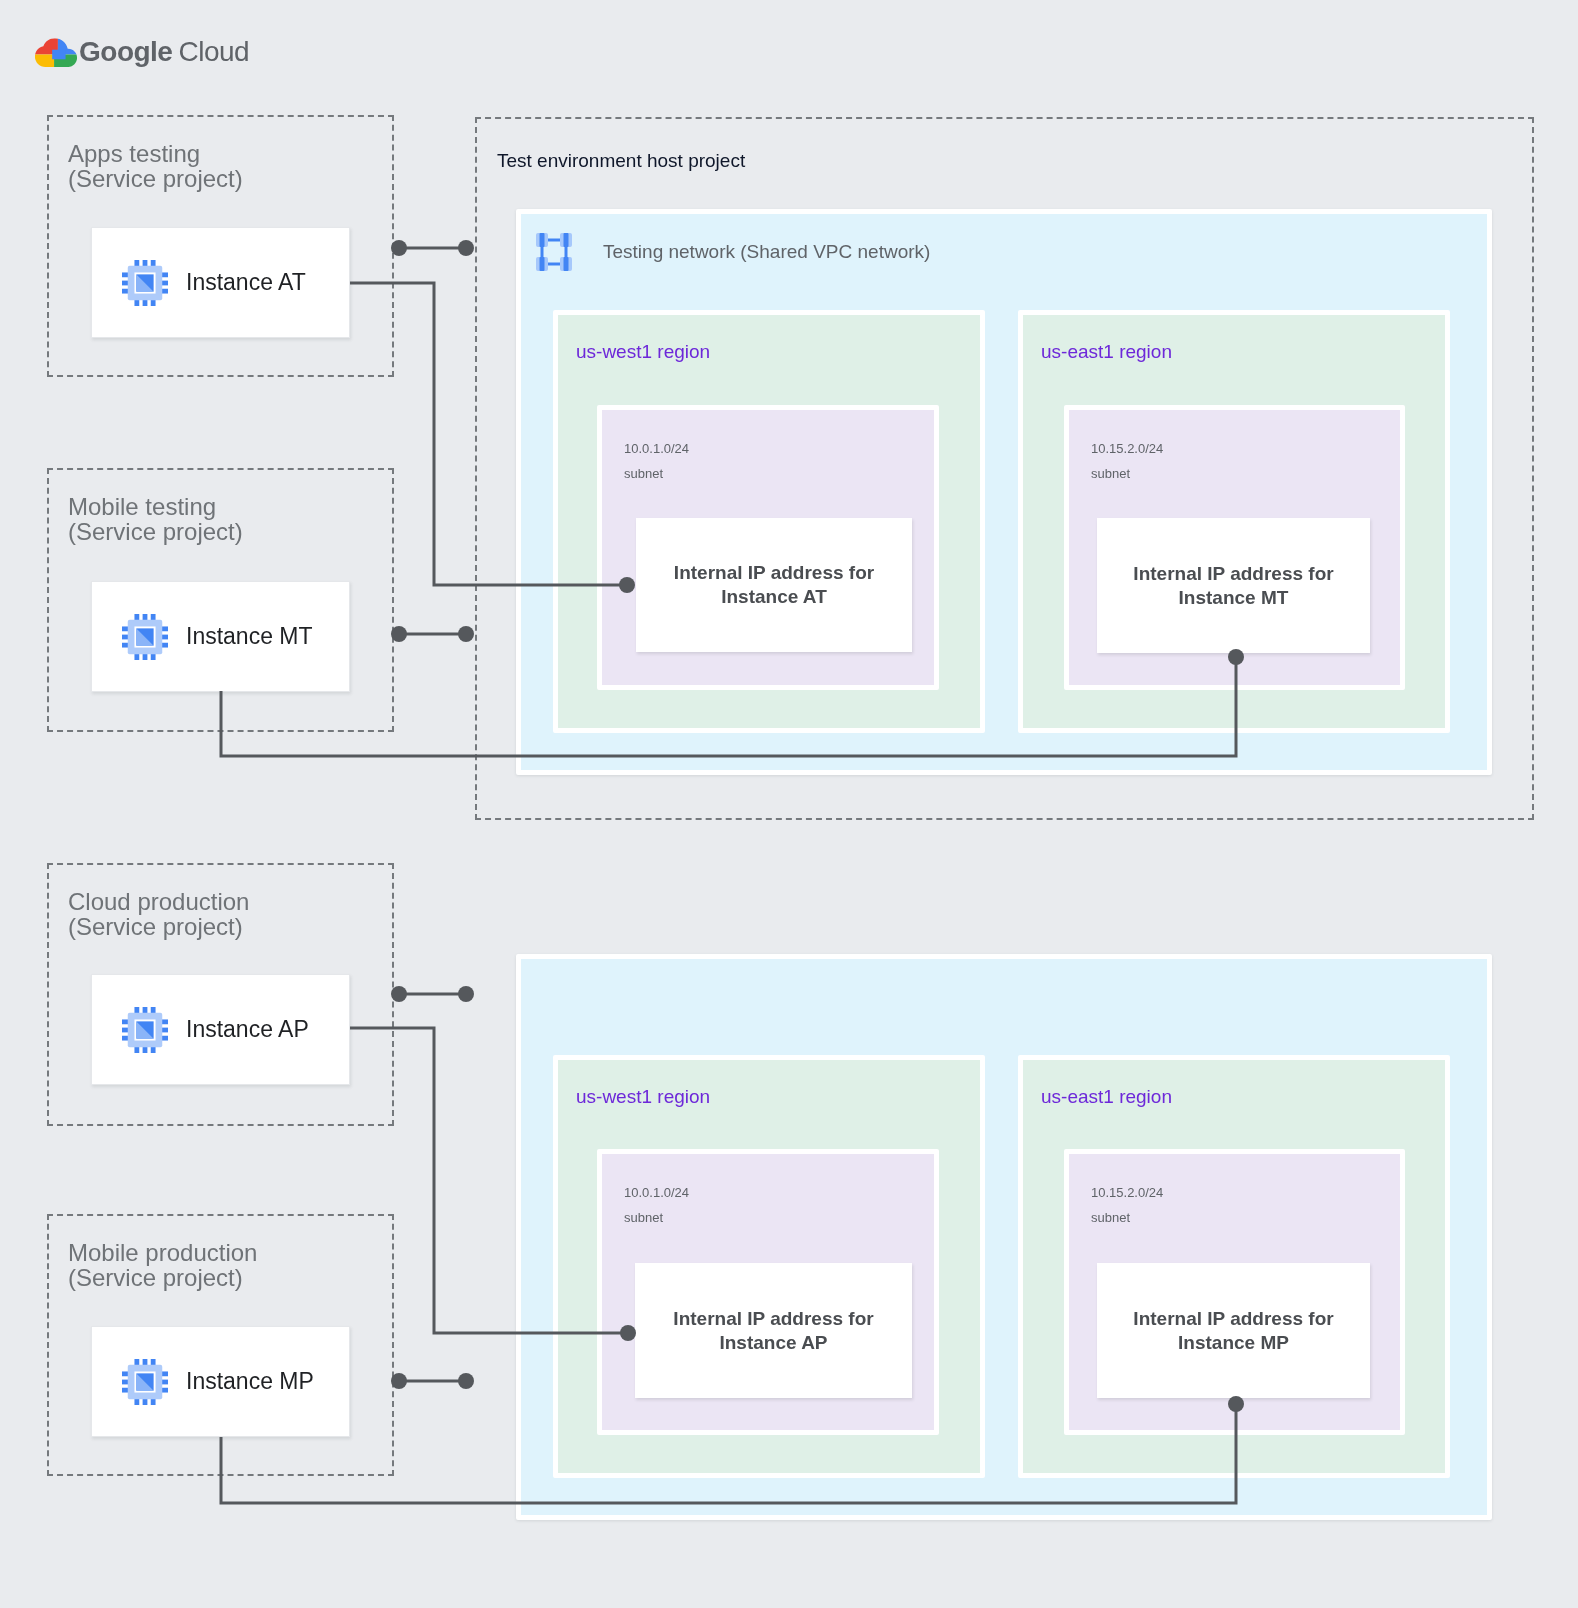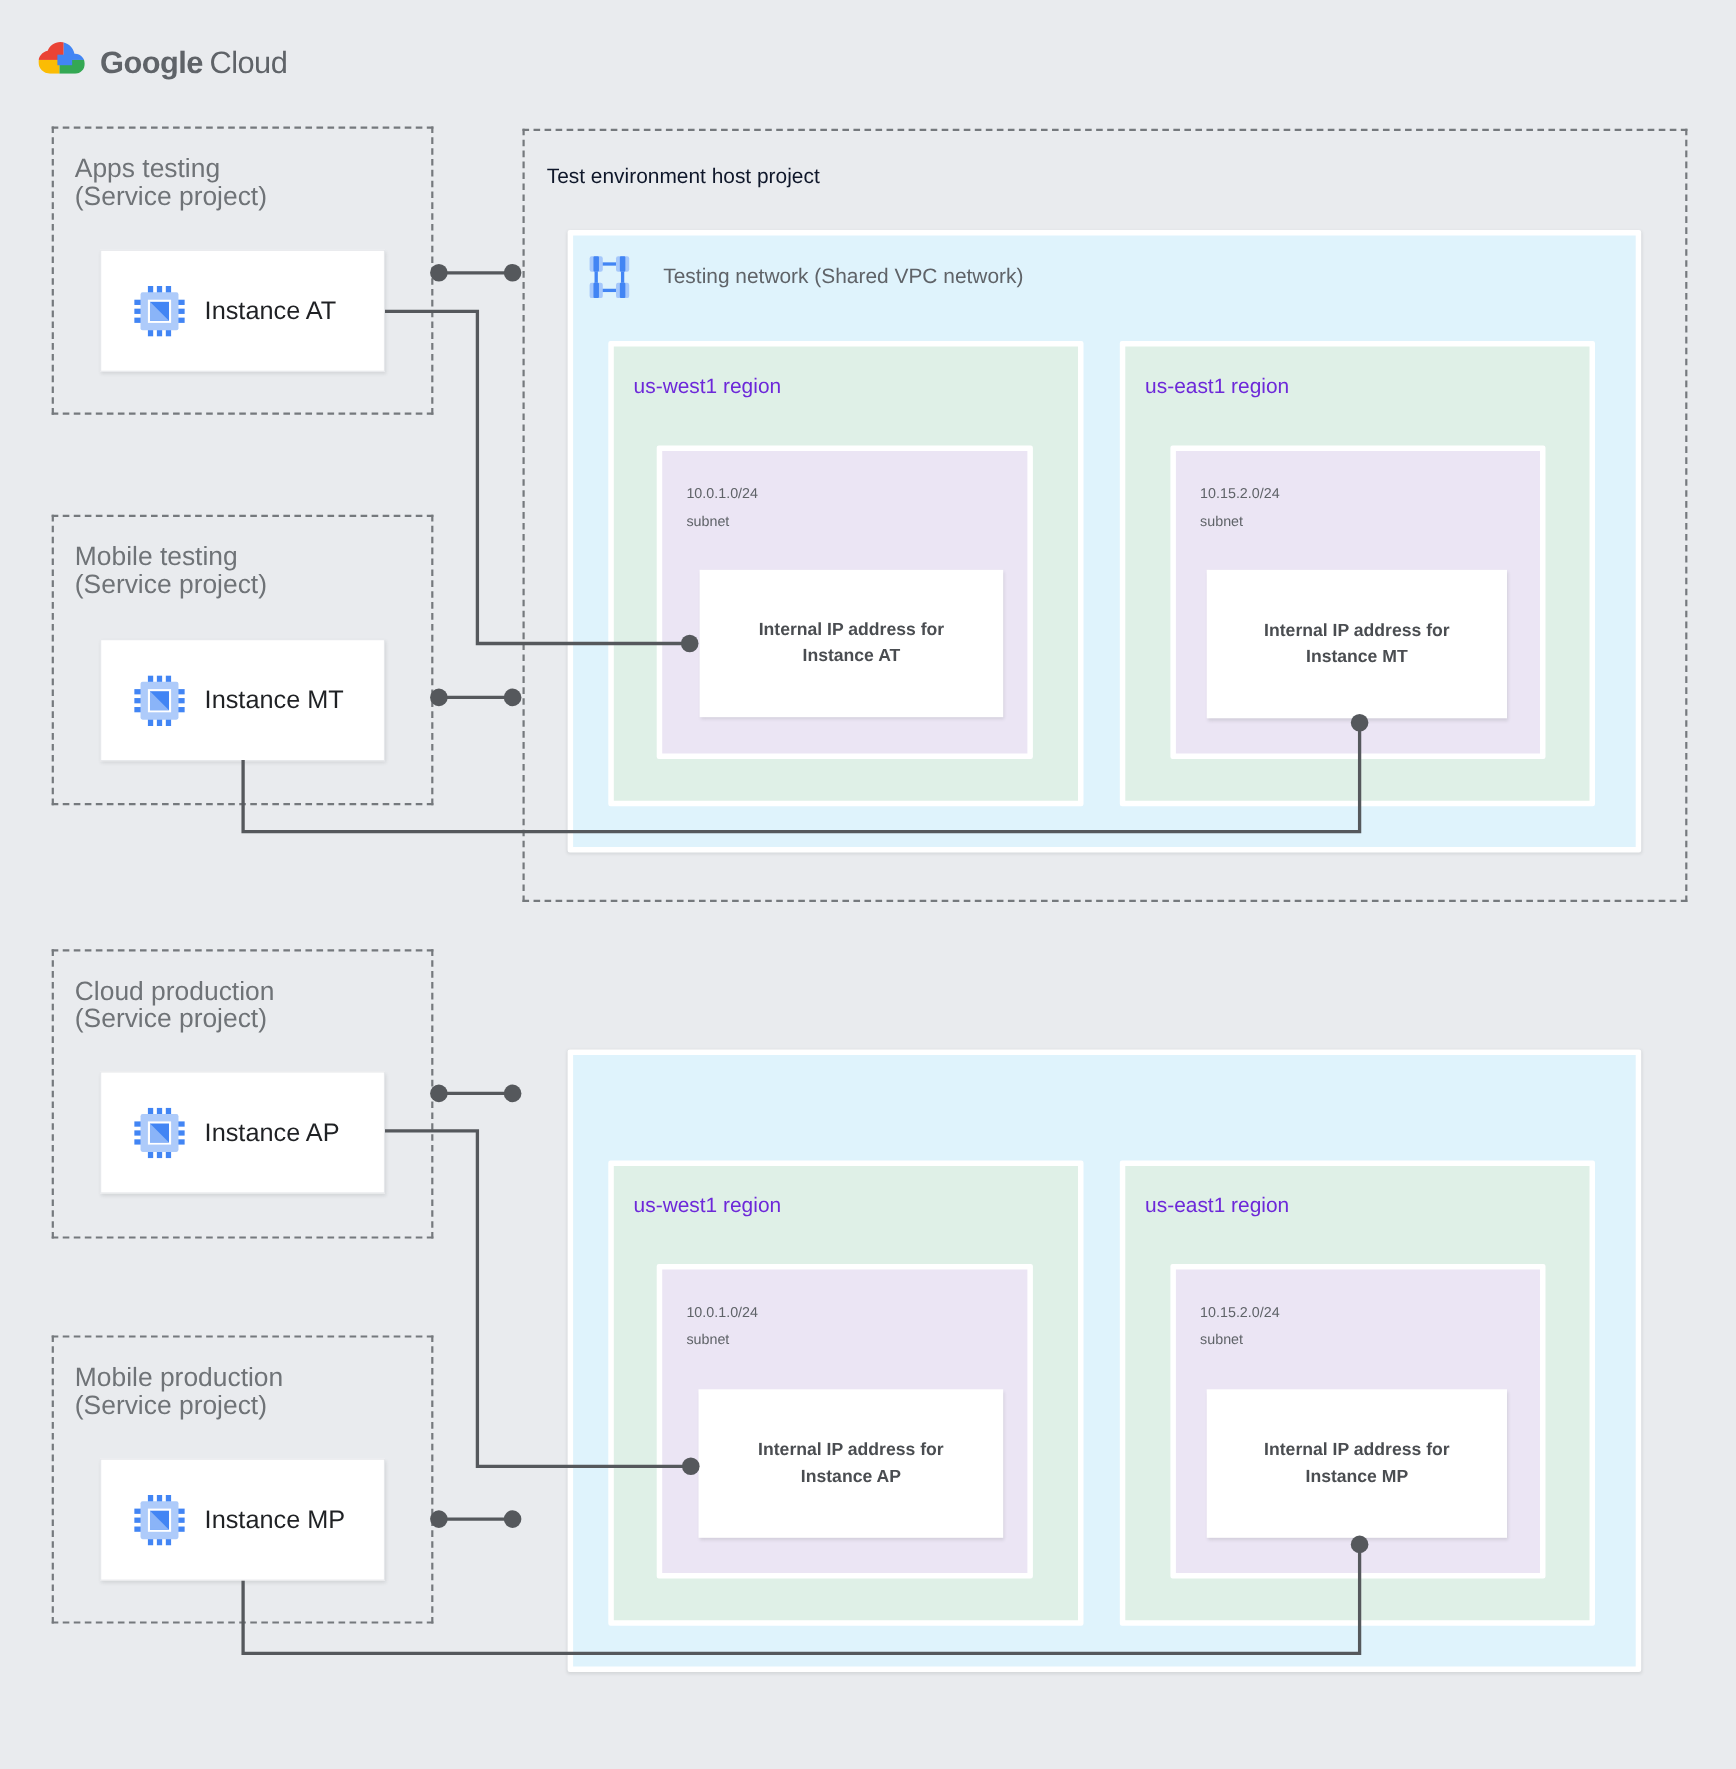--- a/index.html
+++ b/index.html
@@ -1,21 +1,21 @@
 <!DOCTYPE html>
 <html><head>
 <meta charset="utf-8">
 <style>
   html,body{margin:0;padding:0;background:#E9EBEE;}
   .canvas{
     position:relative;width:1578px;height:1608px;overflow:hidden;
     background:#E9EBEE;font-family:"Liberation Sans",sans-serif;
   }
   
-  .logo{position:absolute;left:33px;top:36px;display:flex;align-items:flex-end;gap:12px;}
+  .logo{position:absolute;left:33px;top:36px;display:flex;align-items:flex-start;}
   .logo-text{font-size:28px;color:#5F6368;letter-spacing:-0.5px;}
   .logo-text .brand{font-weight:600;}
   .logo-text .product{font-weight:400;margin-left:6px;}
   
   .sp-box{position:absolute;left:47px;width:347px;border:2px dashed #75797D;box-sizing:border-box;}
   .host-box{position:absolute;left:475px;width:1059px;border:2px dashed #75797D;box-sizing:border-box;}
   .sp-label{position:absolute;left:19px;top:24px;font-size:24px;line-height:25px;color:#6F7377;}
   .host-label{position:absolute;left:20px;top:31px;font-size:19px;color:#0f172a;}
   
   .net-panel{position:absolute;left:516px;width:976px;height:566px;background:#DFF3FC;
@@ -28,21 +28,21 @@
   .subnet-label{position:absolute;left:22px;top:26px;font-size:13px;line-height:25px;color:#5F6368;}
   .vpc-row{position:absolute;display:flex;align-items:center;gap:29px;height:40px;}
   .vpc-row .net-label{font-size:19px;color:#5F6368;}
   
   .instance-card{position:absolute;left:91px;width:259px;height:111px;background:#FFFFFF;
     border:1px solid #E5E7EA;box-sizing:border-box;box-shadow:1px 2px 3px rgba(60,64,67,.12);
     display:flex;align-items:center;gap:18px;padding-left:30px;}
   .instance-label{font-size:23px;color:#1F2124;}
   .ip-card{position:absolute;background:#FFFFFF;box-shadow:1px 2px 3px rgba(60,64,67,.14);
     display:flex;flex-direction:column;justify-content:center;align-items:center;text-align:center;
-    font-size:16px;line-height:24px;font-weight:bold;color:#4A4D51;}
+    font-size:19px;line-height:24px;font-weight:bold;color:#4A4D51;}
   
   .connectors{position:absolute;left:0;top:0;pointer-events:none;}
 </style>
 </head>
 <body>
 
 <div class="canvas">
 
   <div class="logo">
     <svg width="46" height="37" viewBox="0 0 48 38">

